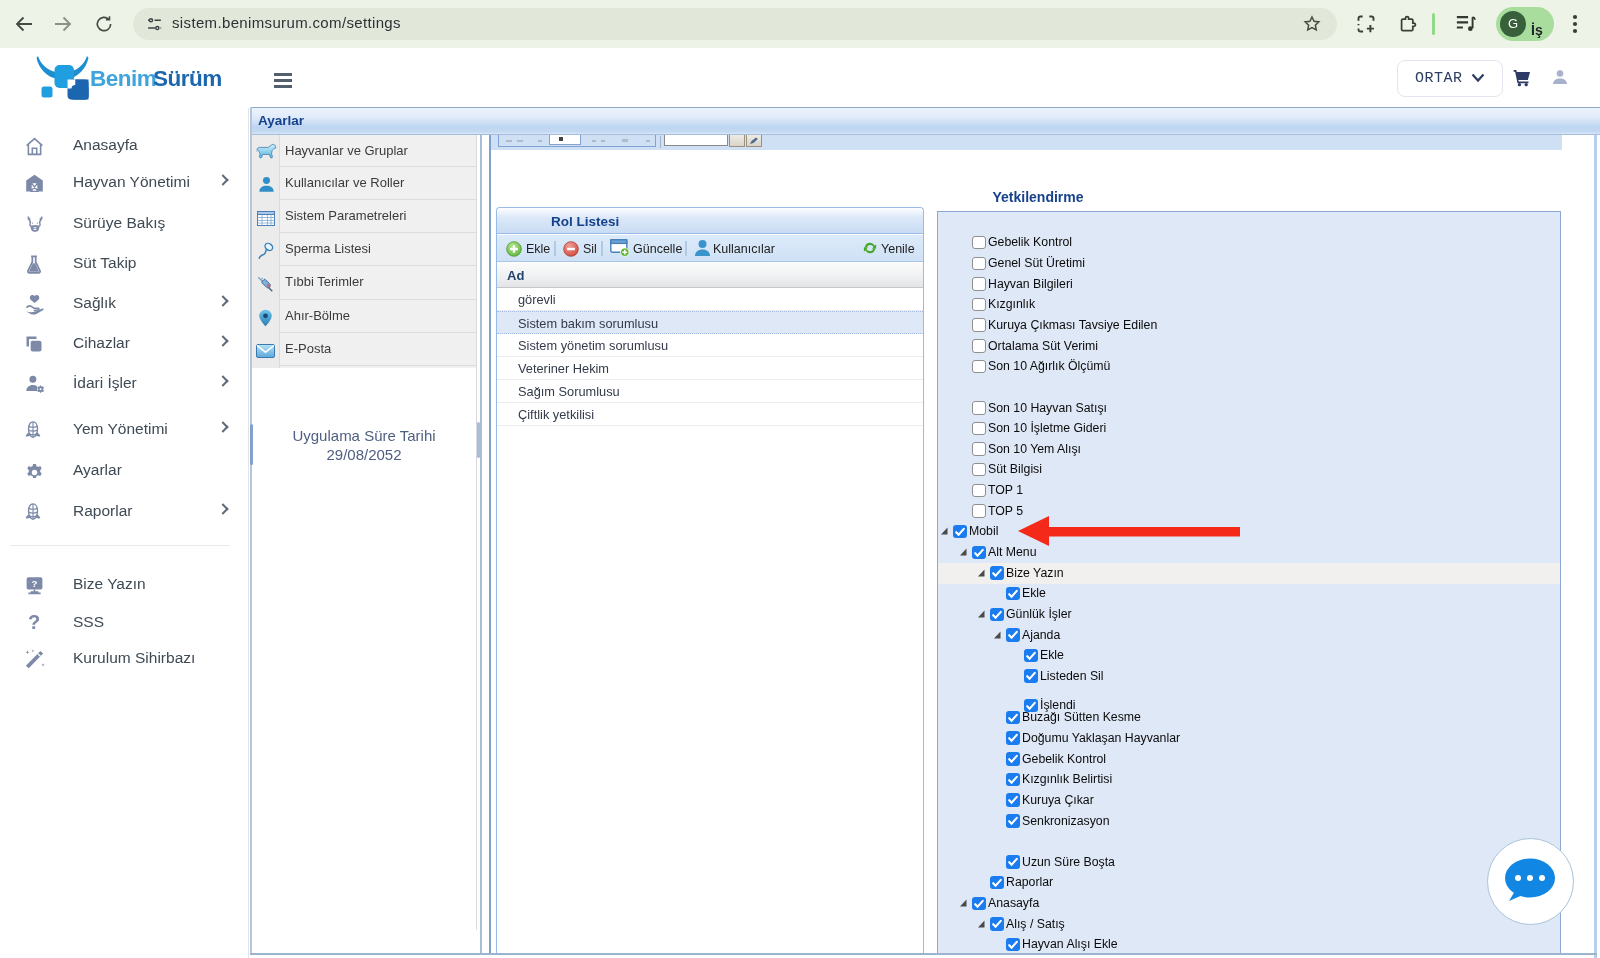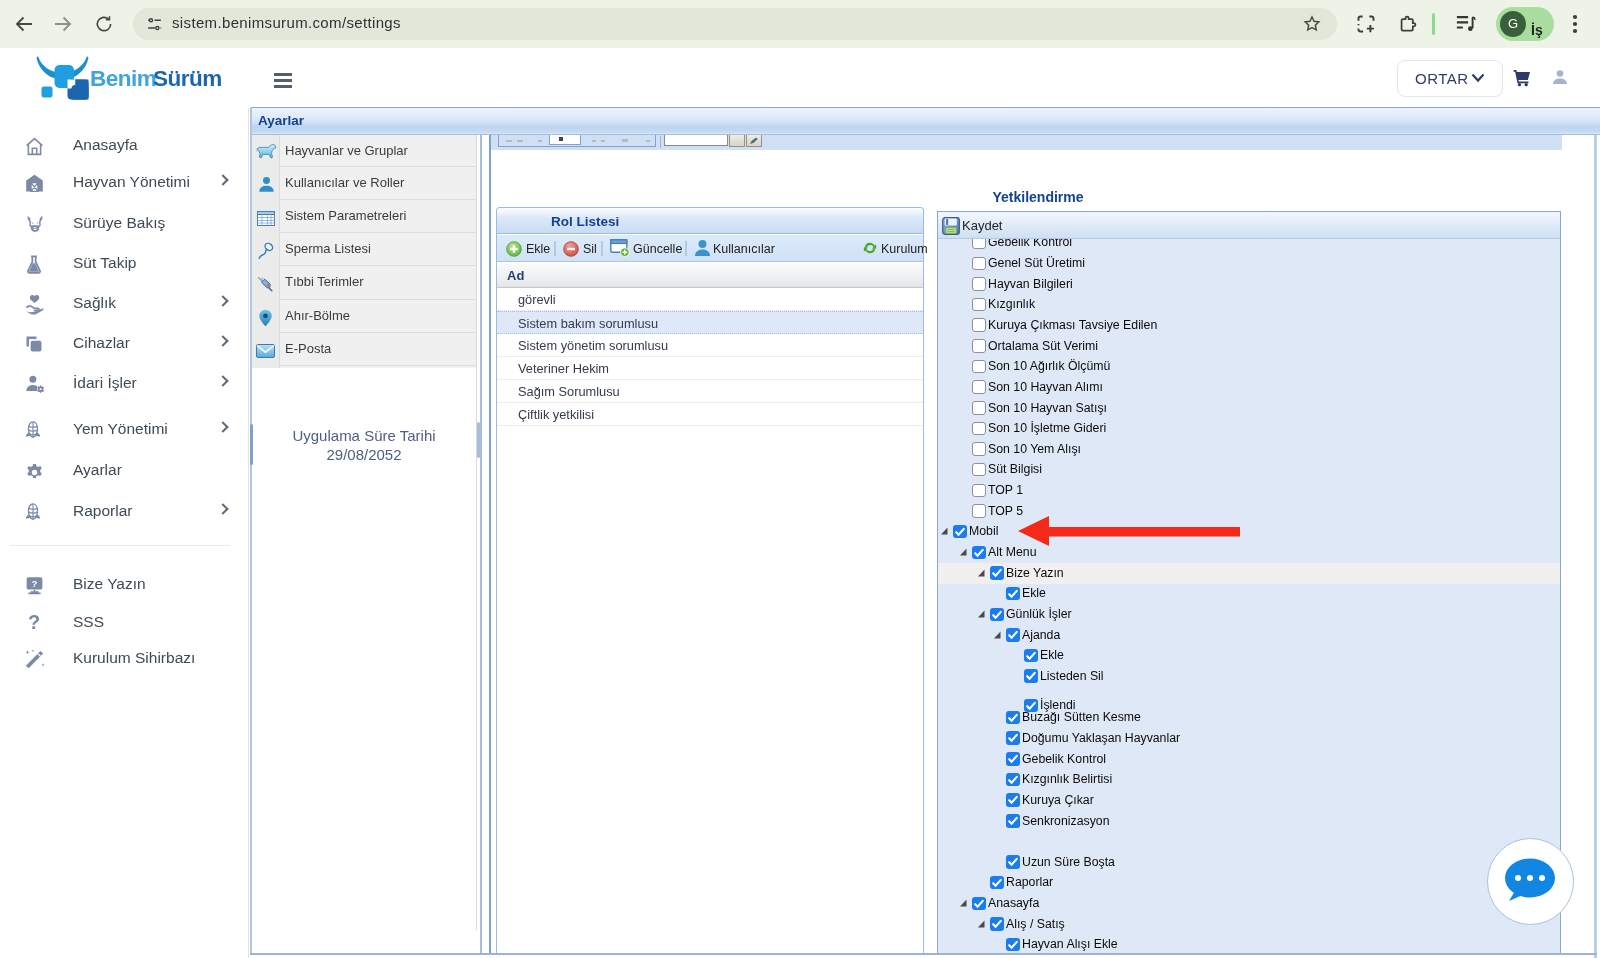--- a/index.html
+++ b/index.html
@@ -7,21 +7,21 @@
 .abs { position:absolute; }
 
 #chrome { left:0; top:0; width:1600px; height:48px; background:#eef3e8; }
 #urlpill { left:133px; top:8px; width:1204px; height:32px; background:#e1e8da; border-radius:16px; }
 #urltext { left:172px; top:14px; font-size:15px; color:#2d3136; letter-spacing:0.35px; }
 #avatarpill { left:1496px; top:7px; width:58px; height:34px; background:#a9dd9d; border-radius:17px; }
 #avcirc { left:1500px; top:11px; width:26px; height:26px; border-radius:13px; background:#38603a; color:#fff; font-size:13px; text-align:center; line-height:26px; }
 #avtxt { left:1531px; top:14px; font-size:14px; font-weight:bold; color:#20242a;margin-top:8px; }
 
 #appheader { left:0; top:48px; width:1600px; height:60px; background:#fff; }
-#ortarbtn { left:1397px; top:60px; width:106px; height:37px; border:1px solid #e2e5ee; border-radius:8px; background:#fff; color:#2e3d63; font-size:15px; line-height:35px; text-align:left; padding-left:17px; letter-spacing:0.5px; }
+#ortarbtn { left:1397px; top:60px; width:106px; height:37px; border:1px solid #e2e5ee; border-radius:8px; background:#fff; color:#2e3d63; font-size:15px; line-height:35px; text-align:left; padding-left:17px; letter-spacing:0.5px;font-family:Liberation Mono, monospace; }
 
 #sidebar { left:0; top:108px; width:249px; height:850px; background:#fff; border-right:1px solid #e4e4e4; }
 .nav-item { position:absolute; left:0; width:249px; height:24px; }
 .nav-txt { position:absolute; left:73px; top:0; font-size:15.5px; color:#3f4a54; }
 .nav-chev { position:absolute; left:219px; top:3px; width:8px; height:8px; border-top:2px solid #5f6b78; border-right:2px solid #5f6b78; transform:rotate(45deg); }
 .nav-ic { position:absolute; left:24px; top:0px; }
 #side-sep { left:10px; top:545px; width:220px; height:1px; background:#e9e9e9; }
 
 #abar { left:250px; top:107px; width:1350px; height:28px; background:linear-gradient(#ecf3fd 0%,#dfeafa 38%,#bed5f1 72%,#c3d8f2 90%,#d8e6f8 100%); border-top:1px solid #8ea8c6; border-bottom:1px solid #a6bedc; }
 #abar-t { left:258px; top:113px; font-size:13.5px; font-weight:bold; color:#15428b; }
@@ -403,21 +403,21 @@
 <div class="tbsep" style="left:188px"></div>
 <svg style="position:absolute;left:197px;top:4px" width="17" height="18" viewBox="0 0 17 18">
         <circle cx="8.5" cy="5" r="4" fill="#3b93cc"></circle>
         <path d="M1 17c0-4.3 3.3-6.5 7.5-6.5S16 12.7 16 17z" fill="#3b93cc"></path>
       </svg>
 <span class="tbtxt" style="position:absolute;left:216px;top:7px">Kullanıcılar</span>
 <svg style="position:absolute;left:365px;top:5px" width="16" height="16" viewBox="0 0 17 17">
         <path d="M3 7.5C3.5 4.5 6 2.8 8.7 3c2 .1 3.6 1.2 4.4 2.9L15 4.7v4.5h-4.5l1.7-1.7C11.5 6 10.2 5.2 8.7 5.2 7 5.2 5.5 6.2 5 7.8z" fill="#48a82c"></path>
         <path d="M14 9.5c-.5 3-3 4.7-5.7 4.5-2-.1-3.6-1.2-4.4-2.9L2 12.3V7.8h4.5L4.8 9.5c.7 1.5 2 2.3 3.5 2.3 1.7 0 3.2-1 3.7-2.6z" fill="#48a82c"></path>
       </svg>
-<span class="tbtxt" style="position:absolute;left:384px;top:7px">Kurulum</span>
+<span class="tbtxt" style="position:absolute;left:384px;top:7px">Yenile</span>
 </div>
 <div id="adhead">
       <span>Ad</span>
     </div>
 <div class="grow" style="top:80.0px">
       <span>görevli</span>
     </div>
 <div class="grow sel" style="top:102.9px">
       <span>Sistem bakım sorumlusu</span>
     </div>
@@ -429,36 +429,20 @@
     </div>
 <div class="grow" style="top:171.6px">
       <span>Sağım Sorumlusu</span>
     </div>
 <div class="grow" style="top:194.5px">
       <span>Çiftlik yetkilisi</span>
     </div>
 </div>
 <div id="treet" class="abs">Yetkilendirme</div>
 <div id="treep" class="abs">
-<div id="ktb">
-<svg style="position:absolute;left:4px;top:5px" width="18" height="18" viewBox="0 0 18 18">
-        <rect x="0.7" y="0.7" width="16.6" height="16.6" rx="2.4" fill="url(#fg)" stroke="#3a5a90" stroke-width="1.2"></rect>
-        <rect x="2.8" y="1.6" width="12" height="6.8" rx="1" fill="#eef4fa"></rect>
-        <rect x="4" y="2" width="2.2" height="6" fill="#5381c0"></rect>
-        <rect x="3.8" y="10.5" width="10.5" height="6" fill="#b4dc8a" stroke="#7aa84a" stroke-width="0.7"></rect>
-        <path d="M5.5 12.5h7M5.5 14.5h7" stroke="#8cbc5c" stroke-width="1"></path>
-        <defs>
-          <linearGradient id="fg" x1="0" y1="0" x2="1" y2="1">
-            <stop offset="0" stop-color="#93b2dd"></stop>
-            <stop offset="1" stop-color="#5478b4"></stop>
-          </linearGradient>
-        </defs>
-      </svg>
-<span>Kaydet</span>
-</div>
 <div class="trow" style="top:20.3px">
       <span class="tcb un" style="left:34px"></span>
       <span class="ttxt" style="left:50px">Gebelik Kontrol</span>
     </div>
 <div class="trow" style="top:41.0px">
       <span class="tcb un" style="left:34px"></span>
       <span class="ttxt" style="left:50px">Genel Süt Üretimi</span>
     </div>
 <div class="trow" style="top:61.6px">
       <span class="tcb un" style="left:34px"></span>
@@ -472,24 +456,20 @@
       <span class="tcb un" style="left:34px"></span>
       <span class="ttxt" style="left:50px">Kızgınlık</span>
     </div>
 <div class="trow" style="top:123.5px">
       <span class="tcb un" style="left:34px"></span>
       <span class="ttxt" style="left:50px">Ortalama Süt Verimi</span>
     </div>
 <div class="trow" style="top:144.2px">
       <span class="tcb un" style="left:34px"></span>
       <span class="ttxt" style="left:50px">Son 10 Ağırlık Ölçümü</span>
-    </div>
-<div class="trow" style="top:164.8px">
-      <span class="tcb un" style="left:34px"></span>
-      <span class="ttxt" style="left:50px">Son 10 Hayvan Alımı</span>
     </div>
 <div class="trow" style="top:185.5px">
       <span class="tcb un" style="left:34px"></span>
       <span class="ttxt" style="left:50px">Son 10 Hayvan Satışı</span>
     </div>
 <div class="trow" style="top:206.2px">
       <span class="tcb un" style="left:34px"></span>
       <span class="ttxt" style="left:50px">Son 10 İşletme Gideri</span>
     </div>
 <div class="trow" style="top:226.8px">

